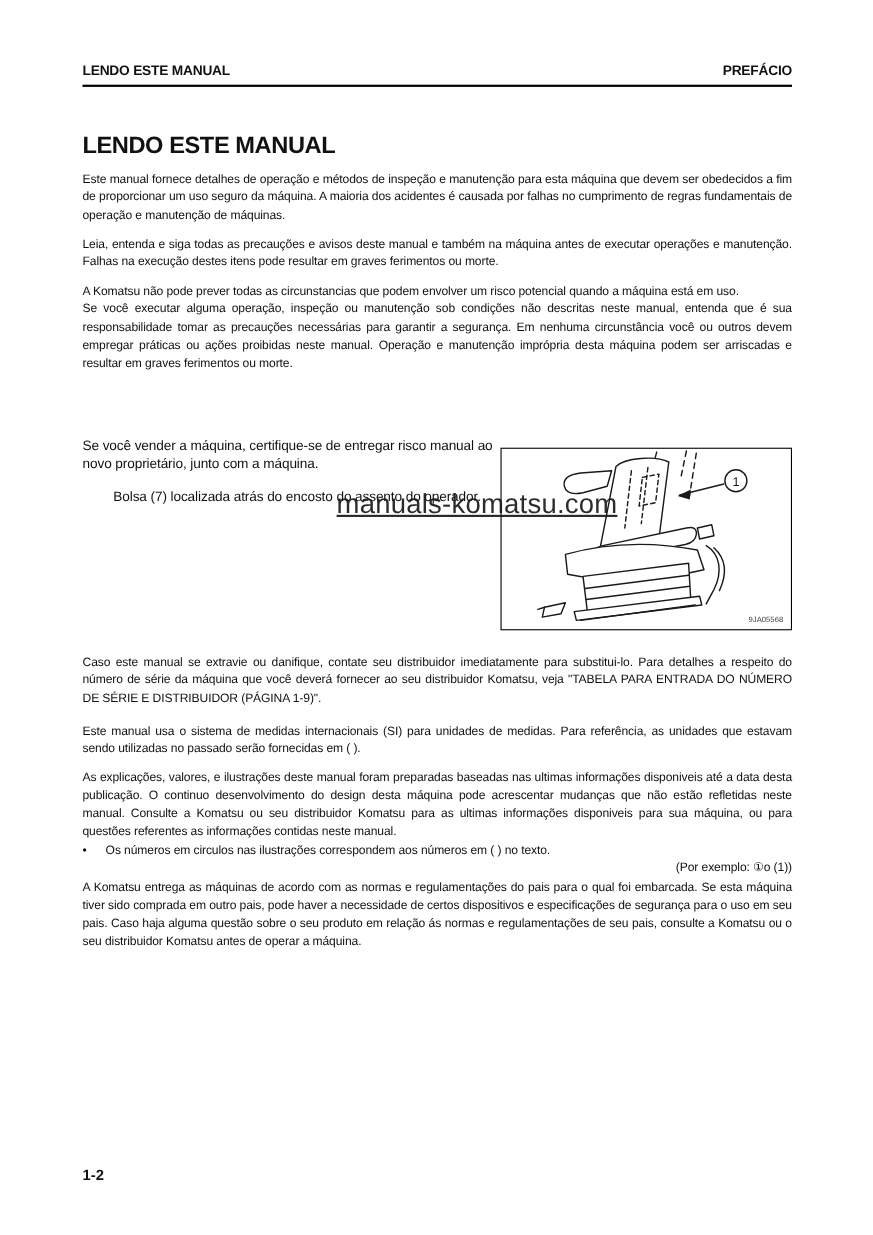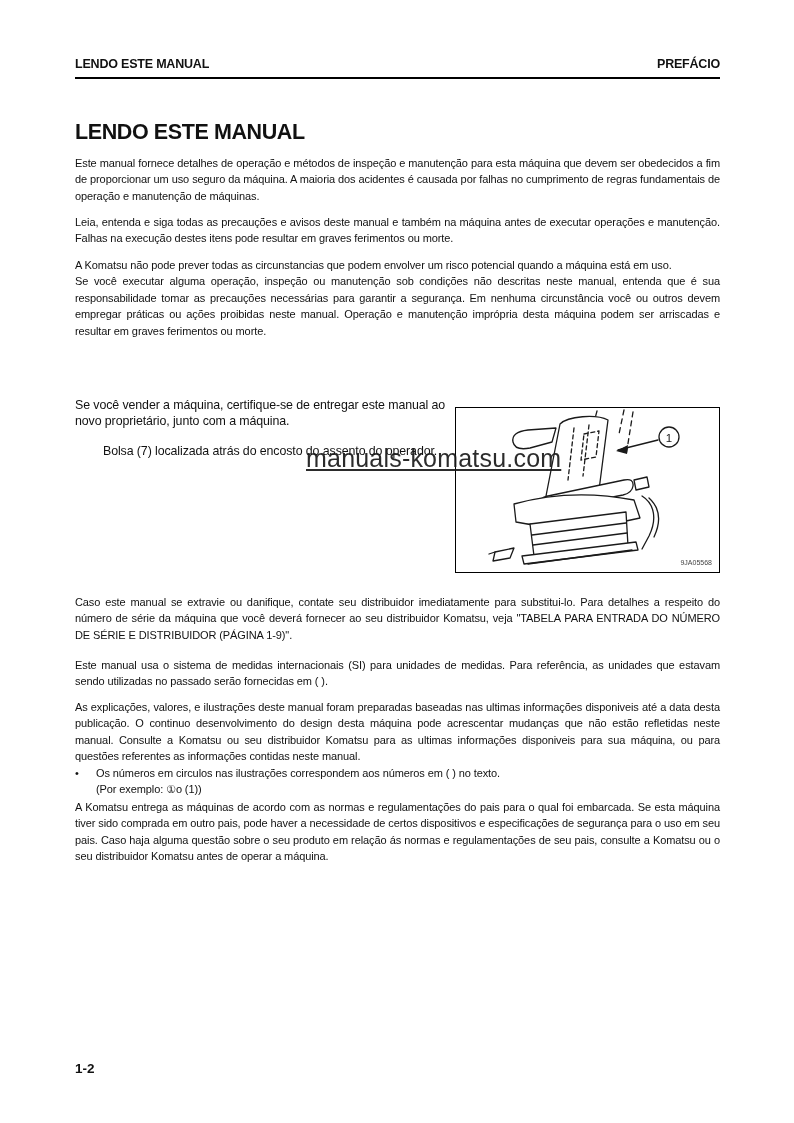--- a/index.html
+++ b/index.html
@@ -29,21 +29,21 @@
   .figure-box{position:absolute;left:380px;top:10px;width:263px;height:164px;
               background:#fff;border:1.4px solid #000;z-index:5;}
   .figure-box svg{display:block;width:100%;height:100%;}
   
   .watermark{position:absolute;left:306px;top:444px;z-index:9;
              font-size:25px;color:rgba(25,25,25,0.92);letter-spacing:0.2px;
              white-space:nowrap;text-decoration:underline;}
   
   .bullet-row{display:flex;}
   .bullet-char{width:21px;flex:0 0 21px;}
-  .bullet-example{margin-left:21px;}
+  .bullet-example{margin-left:21px;text-align:right;}
   
   .footer{position:absolute;left:75px;top:1061px;font-size:13.5px;font-weight:bold;}
 </style>
 </head>
 <body>
 
 <div class="content">
 
   <div class="hdr">
     <span>LENDO ESTE MANUAL</span>
@@ -56,21 +56,21 @@
   <div class="blk just" style="top:155px">Este manual fornece detalhes de operação e métodos de inspeção e manutenção para esta máquina que devem ser obedecidos a fim de proporcionar um uso seguro da máquina. A maioria dos acidentes é causada por falhas no cumprimento de regras fundamentais de operação e manutenção de máquinas.</div>
 
   <div class="blk just" style="top:214px">Leia, entenda e siga todas as precauções e avisos deste manual e também na máquina antes de executar operações e manutenção. Falhas na execução destes itens pode resultar em graves ferimentos ou morte.</div>
 
   <div class="blk" style="top:257px">
     <div class="just">A Komatsu não pode prever todas as circunstancias que podem envolver um risco potencial quando a máquina está em uso.</div>
     <div class="just">Se você executar alguma operação, inspeção ou manutenção sob condições não descritas neste manual, entenda que é sua responsabilidade tomar as precauções necessárias para garantir a segurança. Em nenhuma circunstância você ou outros devem empregar práticas ou ações proibidas neste manual. Operação e manutenção imprópria desta máquina podem ser arriscadas e resultar em graves ferimentos ou morte.</div>
   </div>
 
   <div class="seat-section">
-    <div class="leftcol">Se você vender a máquina, certifique-se de entregar este manual ao novo proprietário, junto com a máquina.</div>
+    <div class="leftcol">Se você vender a máquina, certifique-se de entregar risco manual ao novo proprietário, junto com a máquina.</div>
     <div class="leftcol storage">
       <div class="storage-detail">Bolsa (7) localizada atrás do encosto do assento do operador.</div>
     </div>
 
     <div class="figure-box">
       <svg viewBox="0 0 263 164">
         <g fill="none" stroke="#1a1a1a" stroke-width="1.3" stroke-linejoin="round" stroke-linecap="round">
 
           <path d="M141,3 L137,18" stroke-dasharray="5,4"></path>
           <path d="M168,2 L163,26" stroke-dasharray="5,4"></path>

